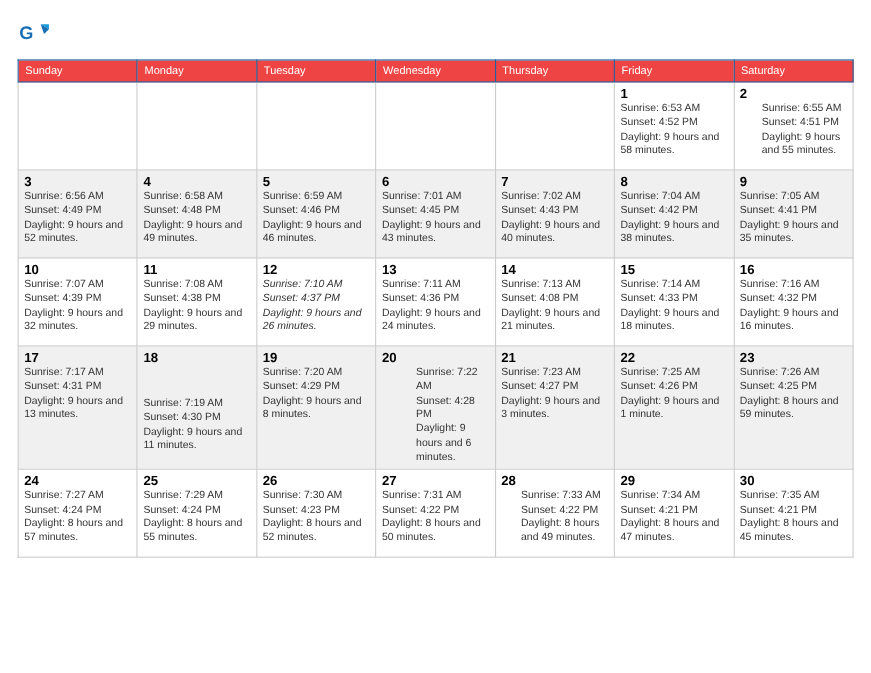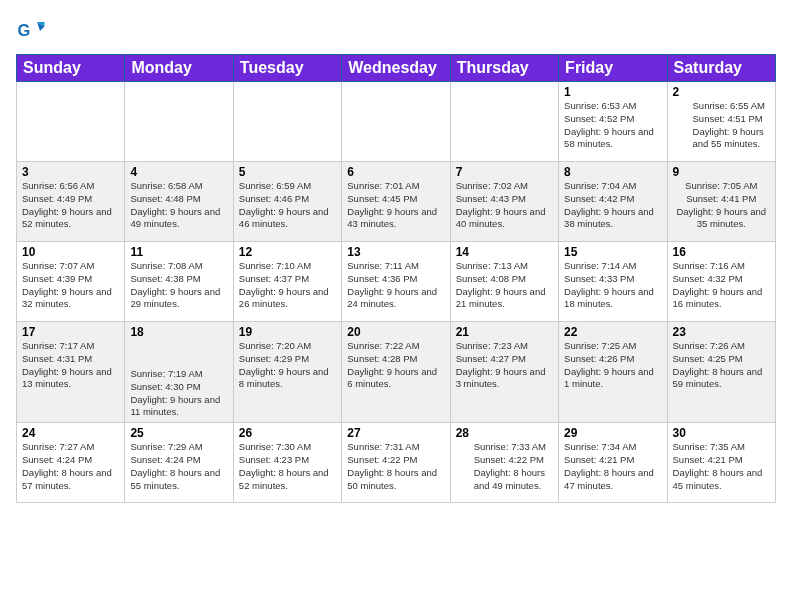--- a/index.html
+++ b/index.html
@@ -48,25 +48,25 @@
     .subtitle {
       font-size: 14px;
       color: #555;
     }
     .calendar {
       width: 100%;
       border-collapse: collapse;
       font-size: 10.5px;
     }
     .calendar thead th {
-      background: #6d28d9;
+      background: #ef4444;
       color: #fff;
       padding: 4px 6px;
-      font-size: 16px;
-      font-weight: bold;
+      font-size: 10px;
+      font-weight: normal;
       text-align: left;
       border: 1px solid #2060a0;
     }
     .calendar tbody td {
       border: 1px solid #ccc;
       vertical-align: top;
       padding: 3px 5px;
       width: calc(100% / 7);
       min-height: 72px;
       height: 80px;
@@ -178,41 +178,41 @@
 Daylight: 9 hours and 40 minutes.</div>
           </td>
           <td>
             <span class="day-num">8</span>
             <div class="day-info" style="white-space: pre-line;">Sunrise: 7:04 AM
 Sunset: 4:42 PM
 Daylight: 9 hours and 38 minutes.</div>
           </td>
           <td>
             <span class="day-num">9</span>
-            <div class="day-info" style="white-space: pre-line; text-align: center;">Sunrise: 7:05 AM
+            <div class="day-info" style="white-space: pre-line;">Sunrise: 7:05 AM
 Sunset: 4:41 PM
 Daylight: 9 hours and 35 minutes.</div>
           </td>
         </tr>
         <tr>
           <td>
             <span class="day-num">10</span>
             <div class="day-info" style="white-space: pre-line;">Sunrise: 7:07 AM
 Sunset: 4:39 PM
 Daylight: 9 hours and 32 minutes.</div>
           </td>
           <td>
             <span class="day-num">11</span>
             <div class="day-info" style="white-space: pre-line;">Sunrise: 7:08 AM
 Sunset: 4:38 PM
 Daylight: 9 hours and 29 minutes.</div>
           </td>
           <td>
             <span class="day-num">12</span>
-            <div class="day-info" style="white-space: pre-line;">Sunrise: 7:10 AM
+            <div class="day-info" style="white-space: pre-line; font-style: italic;">Sunrise: 7:10 AM
 Sunset: 4:37 PM
 Daylight: 9 hours and 26 minutes.</div>
           </td>
           <td>
             <span class="day-num">13</span>
             <div class="day-info" style="white-space: pre-line;">Sunrise: 7:11 AM
 Sunset: 4:36 PM
 Daylight: 9 hours and 24 minutes.</div>
           </td>
           <td>
@@ -248,21 +248,21 @@
 Daylight: 9 hours and 11 minutes.</div>
           </td>
           <td>
             <span class="day-num">19</span>
             <div class="day-info" style="white-space: pre-line;">Sunrise: 7:20 AM
 Sunset: 4:29 PM
 Daylight: 9 hours and 8 minutes.</div>
           </td>
           <td>
             <span class="day-num">20</span>
-            <div class="day-info" style="white-space: pre-line;">Sunrise: 7:22 AM
+            <div class="day-info" style="white-space: pre-line; margin-left: 31px;">Sunrise: 7:22 AM
 Sunset: 4:28 PM
 Daylight: 9 hours and 6 minutes.</div>
           </td>
           <td>
             <span class="day-num">21</span>
             <div class="day-info" style="white-space: pre-line;">Sunrise: 7:23 AM
 Sunset: 4:27 PM
 Daylight: 9 hours and 3 minutes.</div>
           </td>
           <td>

